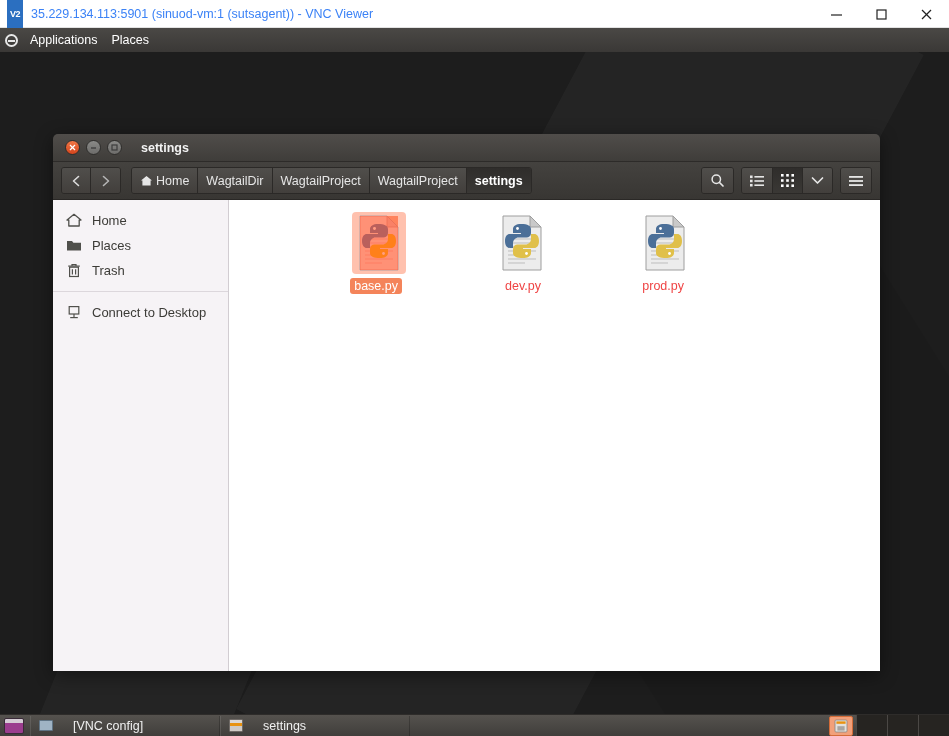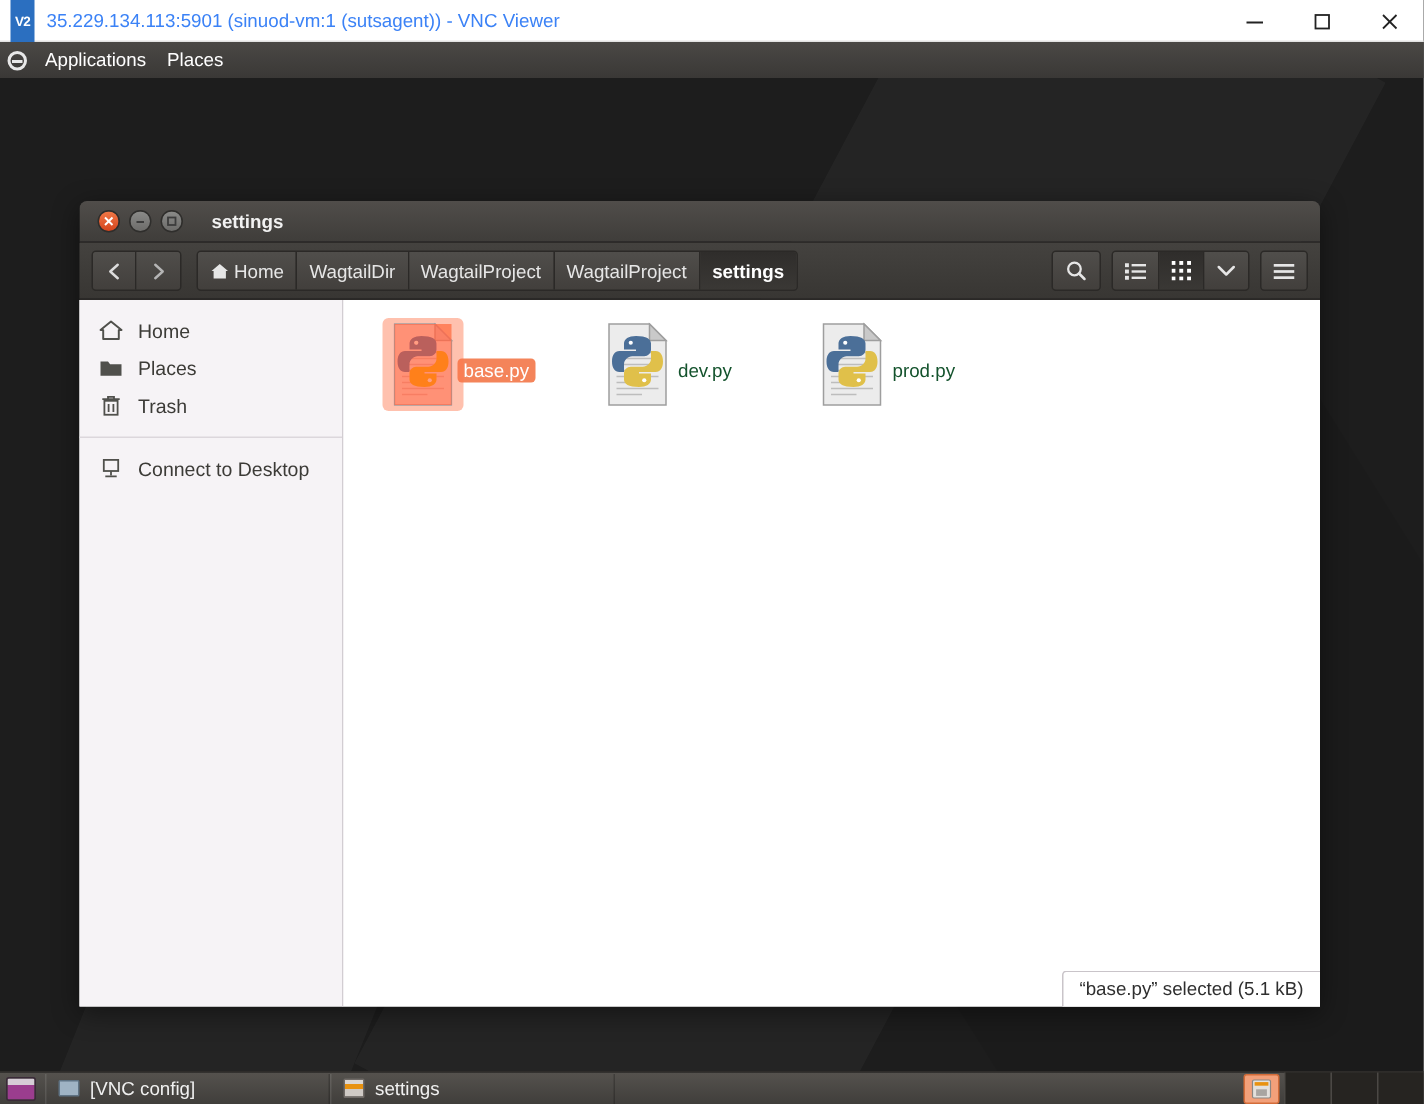--- a/index.html
+++ b/index.html
@@ -130,26 +130,26 @@
   .side-label { white-space: nowrap; }
   .side-sep { height: 1px; background: #dcd7dc; margin: 8px 0 8px 0; }
 
   #content {
     flex: 1; background: #ffffff; position: relative;
   }
   #icon-grid {
     display: flex; padding: 12px 0 0 30px;
   }
   .file-cell {
-    width: 143px; display: flex; flex-direction: row;
-    align-items: center; padding-top: 3px;
+    width: 143px; display: flex; flex-direction: column;
+    align-items: flex-end; padding-top: 3px;
   }
   .file-icon { width: 46px; height: 56px; position: relative; }
   .file-label {
-    margin-top: 7px; font-size: 12.5px; color: #14532d;
+    margin-top: 7px; font-size: 12.5px; color: #ef4444;
     padding: 1px 4px; border-radius: 3px; white-space: nowrap;
   }
   .file-cell.selected .file-label { background: #f4845a; color: #ffffff; }
   .file-cell.selected .file-icon { filter: saturate(1.5) hue-rotate(-8deg); }
   .sel-overlay {
     position: absolute; inset: -3px -4px; border-radius: 4px;
     background: rgba(244,132,90,0.45);
   }
 
   #statusbar {
@@ -165,21 +165,21 @@
     background: linear-gradient(to bottom, #55524e, #403e3b);
     display: flex; align-items: center; color: #f0f0f0; font-size: 12.5px;
     border-top: 1px solid #2e2c2a;
   }
   #show-desktop {
     width: 20px; height: 16px; margin-left: 4px; margin-right: 6px;
     background: linear-gradient(to bottom, #d6cdd6 0 4px, #9b3d8e 4px 100%);
     border: 1px solid #3a2a38; border-radius: 2px;
   }
   .task-btn {
-    height: 20px; display: flex; align-items: center; gap: 7px;
+    height: 20px; display: flex; align-items: center; gap: 20px;
     padding: 0 8px; min-width: 150px;
     border-left: 1px solid rgba(255,255,255,0.10);
     border-right: 1px solid rgba(0,0,0,0.22);
     white-space: nowrap; overflow: hidden;
   }
   .ti-window {
     width: 14px; height: 11px; background: #9fb3c4;
     border: 1px solid #5f7384; border-radius: 1px; flex: none;
   }
   .ti-files {
@@ -458,21 +458,20 @@
                   <path d="M24 43 c5 0 8 -2 8 -5 v-4 h-8 v-1 h11 c3 0 5 -2.5 5 -7 s-2 -7 -5 -7 h-3 v5 c0 3 -2.5 5.5 -5.5 5.5 h-8 c-2.5 0 -4.5 2 -4.5 4.5 v4 c0 3 3 5 10 5 z" fill="#e0c04a"></path>
                   <circle cx="18.5" cy="13.5" r="1.4" fill="#fff"></circle>
                   <circle cx="27.5" cy="38.5" r="1.4" fill="#fff"></circle>
                 </svg>
               </div>
               <div class="file-label">prod.py</div>
             </div>
 
           </div>
 
-          <div id="statusbar">“base.py” selected  (5.1 kB)</div>
         </div>
       </div>
     </div>
   </div>
 
   <div id="taskbar">
     <div id="show-desktop"></div>
     <div class="task-btn" style="min-width:190px">
       <div class="ti-window"></div>
       <span>[VNC config]</span>

